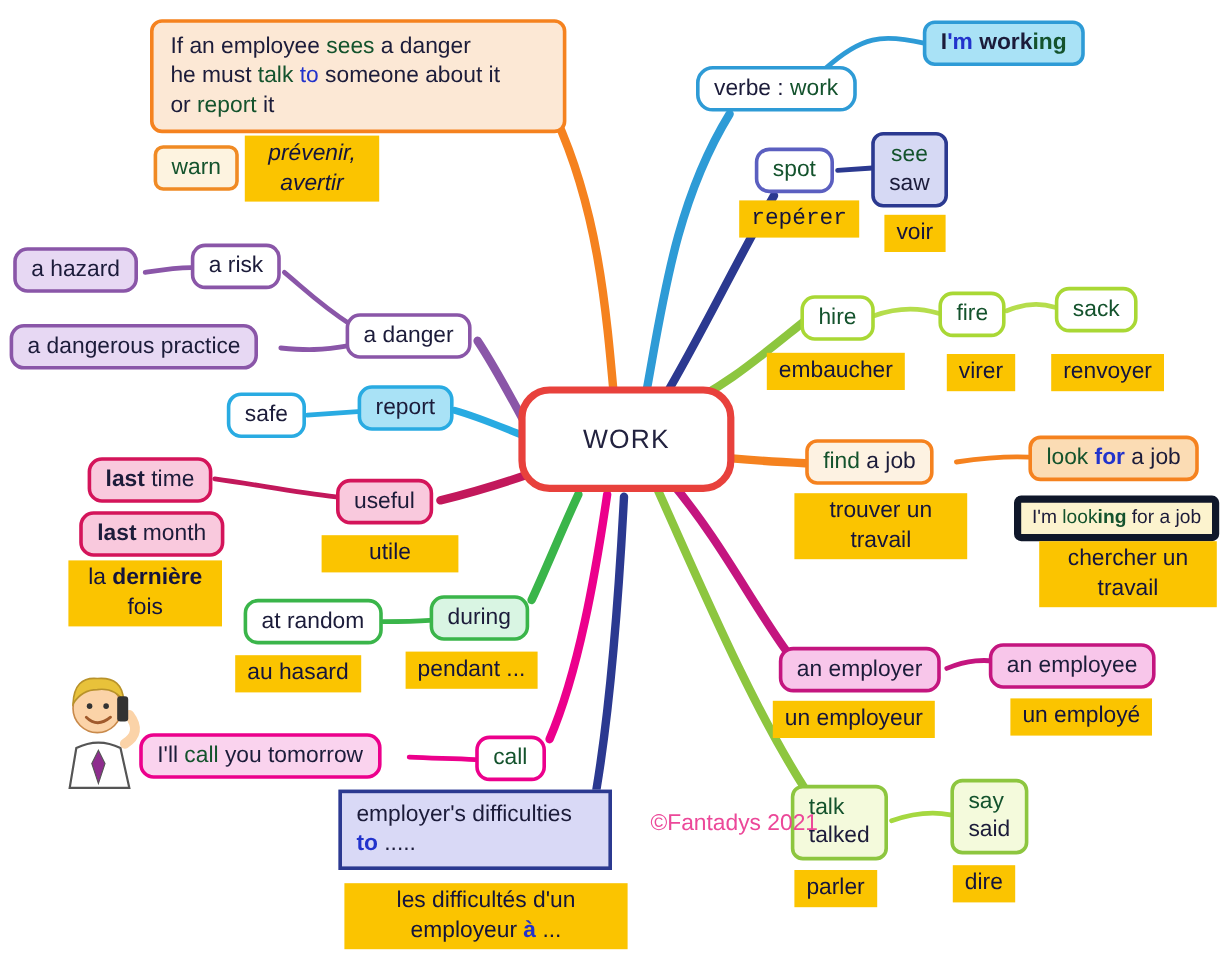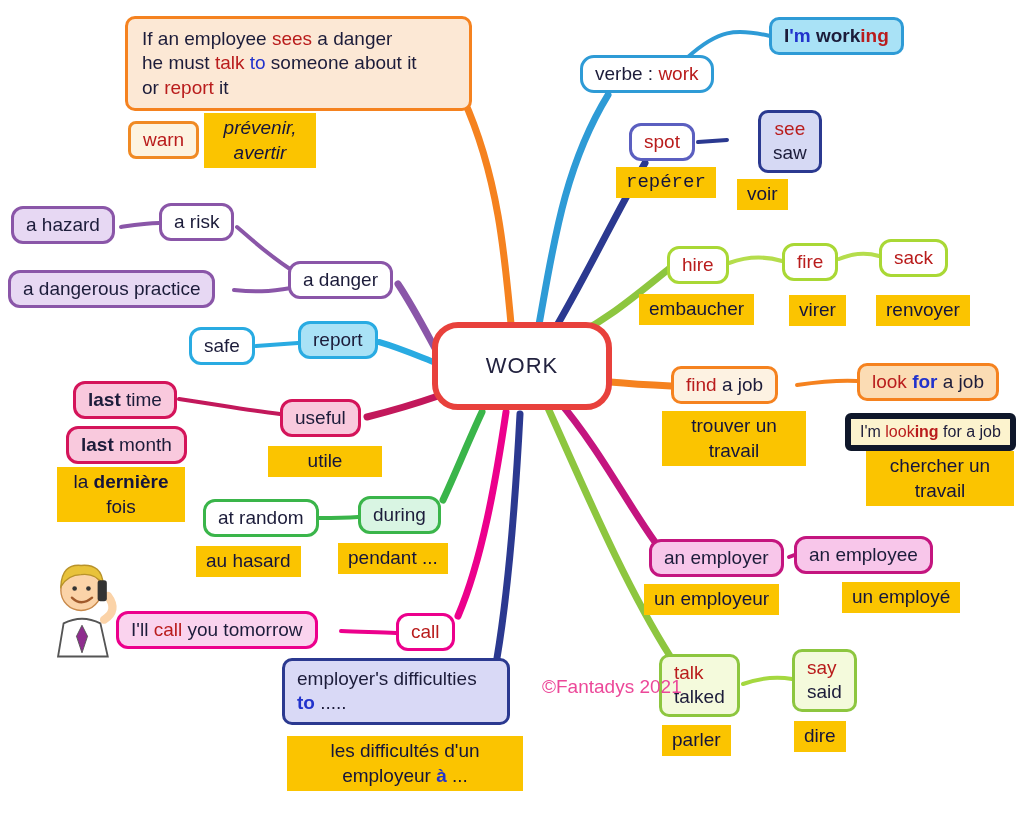--- a/index.html
+++ b/index.html
@@ -4,22 +4,22 @@
 <style>
   * { margin:0; padding:0; box-sizing:border-box; }
   body { font-family:"Liberation Sans", sans-serif; background:#fff; }
   .canvas { position:relative; width:1024px; height:817px; background:#fff; overflow:hidden; color:#1C1C3A; }
   .links { position:absolute; left:0; top:0; width:1024px; height:817px; }
   .node { position:absolute; border:3px solid #999; border-radius:12px; background:#fff;
           padding:4px 12px; font-size:19px; line-height:1.28; white-space:nowrap; }
   .tag  { position:absolute; background:#FBC400; padding:3px 10px; font-size:19px; line-height:1.3;
           text-align:center; color:#14143C; white-space:nowrap; }
   .wrap { white-space:normal; }
-  .ctr  { text-align:center;margin-left:32px; }
-  .red  { color:#b91c1c; }
+  .ctr  { text-align:center; }
+  .red  { color:#14532d; }
   .blu  { color:#2233CC; }
   .b    { font-weight:bold; }
   .work-box { left:432px; top:322px; width:180px; height:88px; border:6px solid #E8413C;
               border-radius:26px; display:flex; align-items:center; justify-content:center;
               font-size:22px; letter-spacing:1px; color:#22223F; }
   .copyright { position:absolute; left:542px; top:676px; font-size:19px; color:#ec4899; }
   .cartoon { position:absolute; left:36px; top:552px; width:92px; height:106px; }
 </style>
 </head>
 <body>
@@ -103,21 +103,21 @@
   <div class="node" style="left:857px; top:363px; background:#FBDCB4; border-color:#F5821F; border-radius:10px;">
     <span class="red">look </span><span class="blu b">for</span><span> a job</span>
   </div>
   <div class="tag wrap" style="left:662px; top:411px; width:144px;"><span>trouver un travail</span></div>
   <div class="node" style="left:845px; top:413px; background:#FCF3CE; border:6px solid #0f172a; border-radius:6px; font-size:16px; padding:3px 9px;">
     <span>I'm </span><span class="red">look</span><span class="red b">ing</span><span> for a job</span>
   </div>
   <div class="tag wrap" style="left:866px; top:451px; width:148px;"><span>chercher un travail</span></div>
 
   <div class="node" style="left:649px; top:539px; background:#F8C6EA; border-color:#C4157F;"><span>an employer</span></div>
-  <div class="node" style="left:794px; top:536px; background:#F8C6EA; border-color:#C4157F;"><span>an employee</span></div>
+  <div class="node" style="left:824px; top:536px; background:#F8C6EA; border-color:#C4157F;"><span>an employee</span></div>
   <div class="tag" style="left:644px; top:584px;"><span>un employeur</span></div>
   <div class="tag" style="left:842px; top:582px;"><span>un employé</span></div>
 
   <div class="node" style="left:659px; top:654px; background:#F4FADC; border-color:#8DC63F; border-radius:10px;">
     <div class="red">talk</div>
     <div>talked</div>
   </div>
   <div class="node" style="left:792px; top:649px; background:#F4FADC; border-color:#8DC63F; border-radius:10px;">
     <div class="red">say</div>
     <div>said</div>
@@ -148,21 +148,21 @@
   <div class="node" style="left:203px; top:499px; border-color:#3AB54A;"><span>at random</span></div>
   <div class="node" style="left:358px; top:496px; background:#D9F5E3; border-color:#3AB54A;"><span>during</span></div>
   <div class="tag" style="left:196px; top:546px;"><span>au hasard</span></div>
   <div class="tag" style="left:338px; top:543px;"><span>pendant ...</span></div>
 
   <div class="node" style="left:116px; top:611px; background:#FAD3EE; border-color:#EC008C;">
     <span>I'll </span><span class="red">call</span><span> you tomorrow</span>
   </div>
   <div class="node" style="left:396px; top:613px; border-color:#EC008C;"><span class="red">call</span></div>
 
-  <div class="node wrap" style="left:282px; top:658px; width:228px; background:#D9D9F6; border-color:#2B3990; border-radius:10px; padding:6px 12px;">
+  <div class="node wrap" style="left:282px; top:658px; width:228px; background:#D9D9F6; border-color:#2B3990; border-radius:0; padding:6px 12px;">
     <div>employer's difficulties</div>
     <div><span class="blu b">to</span><span> .....</span></div>
   </div>
   <div class="tag wrap" style="left:287px; top:736px; width:236px;">
     <div>les difficultés d'un</div>
     <div><span>employeur </span><span class="blu b">à</span><span> ...</span></div>
   </div>
 
   <div class="copyright">©Fantadys 2021</div>
 

